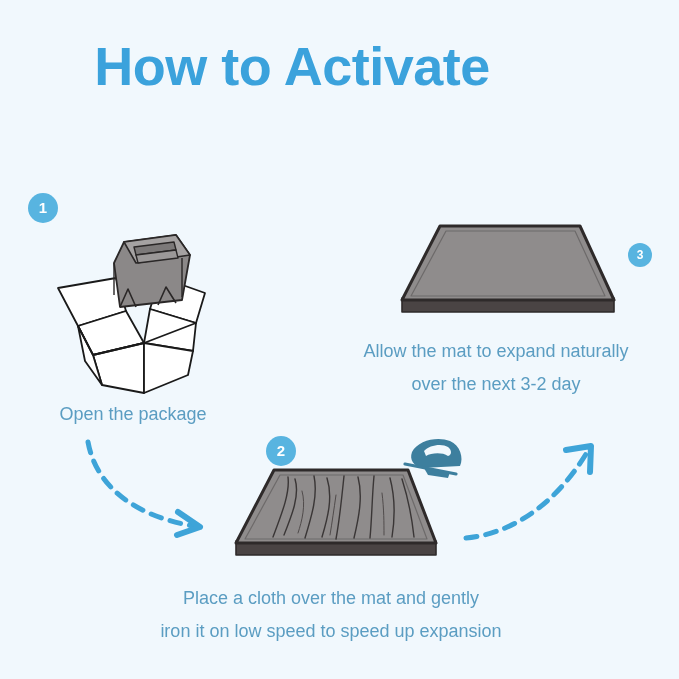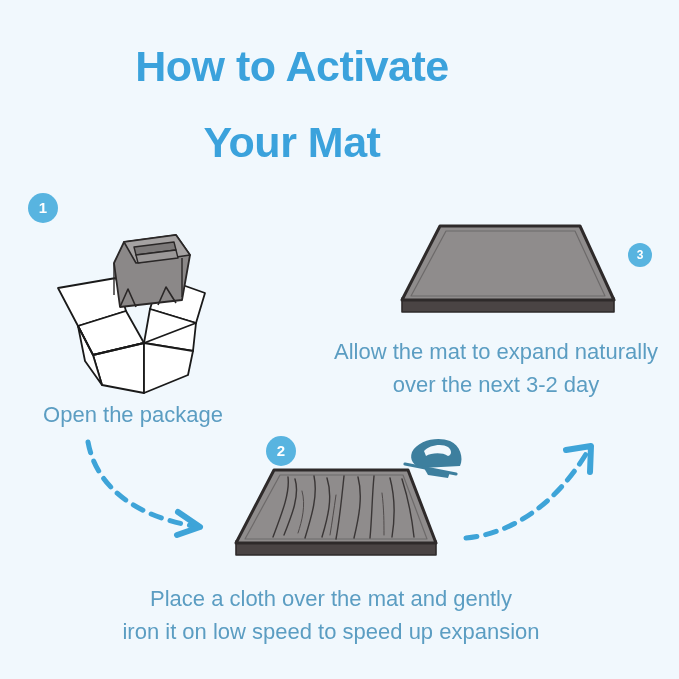--- a/index.html
+++ b/index.html
@@ -22,21 +22,21 @@
 
   
   .title {
     position: absolute;
     left: 0;
     top: 28px;
     width: 584px;
     text-align: center;
     color: #3ba2dc;
     font-weight: 700;
-    font-size: 43px;
+    font-size: 54px;
     line-height: 76px;
     letter-spacing: -0.5px;
   }
   .title-line { display: block; }
 
   
   .badge {
     position: absolute;
     border-radius: 50%;
     background: #58b4e0;
@@ -61,21 +61,21 @@
     left: 628px; top: 243px;
     width: 24px; height: 24px;
     line-height: 24px;
     font-size: 12px;
   }
 
   
   .caption {
     position: absolute;
     color: #5b9dc2;
-    font-size: 22px;
+    font-size: 18px;
     line-height: 33px;
     text-align: center;
     font-weight: 400;
   }
   .caption-1 {
     left: 0; top: 398px;
     width: 266px;
   }
   .caption-3 {
     left: 320px; top: 335px;
@@ -98,21 +98,20 @@
 
   svg { display: block; overflow: visible; }
 </style>
 </head>
 <body>
 
 <div id="infographic">
 
   <div class="title">
     <span class="title-line">How to Activate</span>
-    <span class="title-line">Your Mat</span>
   </div>
 
   <div class="badge badge-1">1</div>
 
   <div class="art art-box">
     <svg width="180" height="170" viewBox="0 0 180 170" xmlns="http://www.w3.org/2000/svg">
       <g fill="#ffffff" stroke="#1a1a1a" stroke-width="1.8" stroke-linejoin="round">
 
         <polygon points="8,63 66,53 76,86 28,101"></polygon>
 

